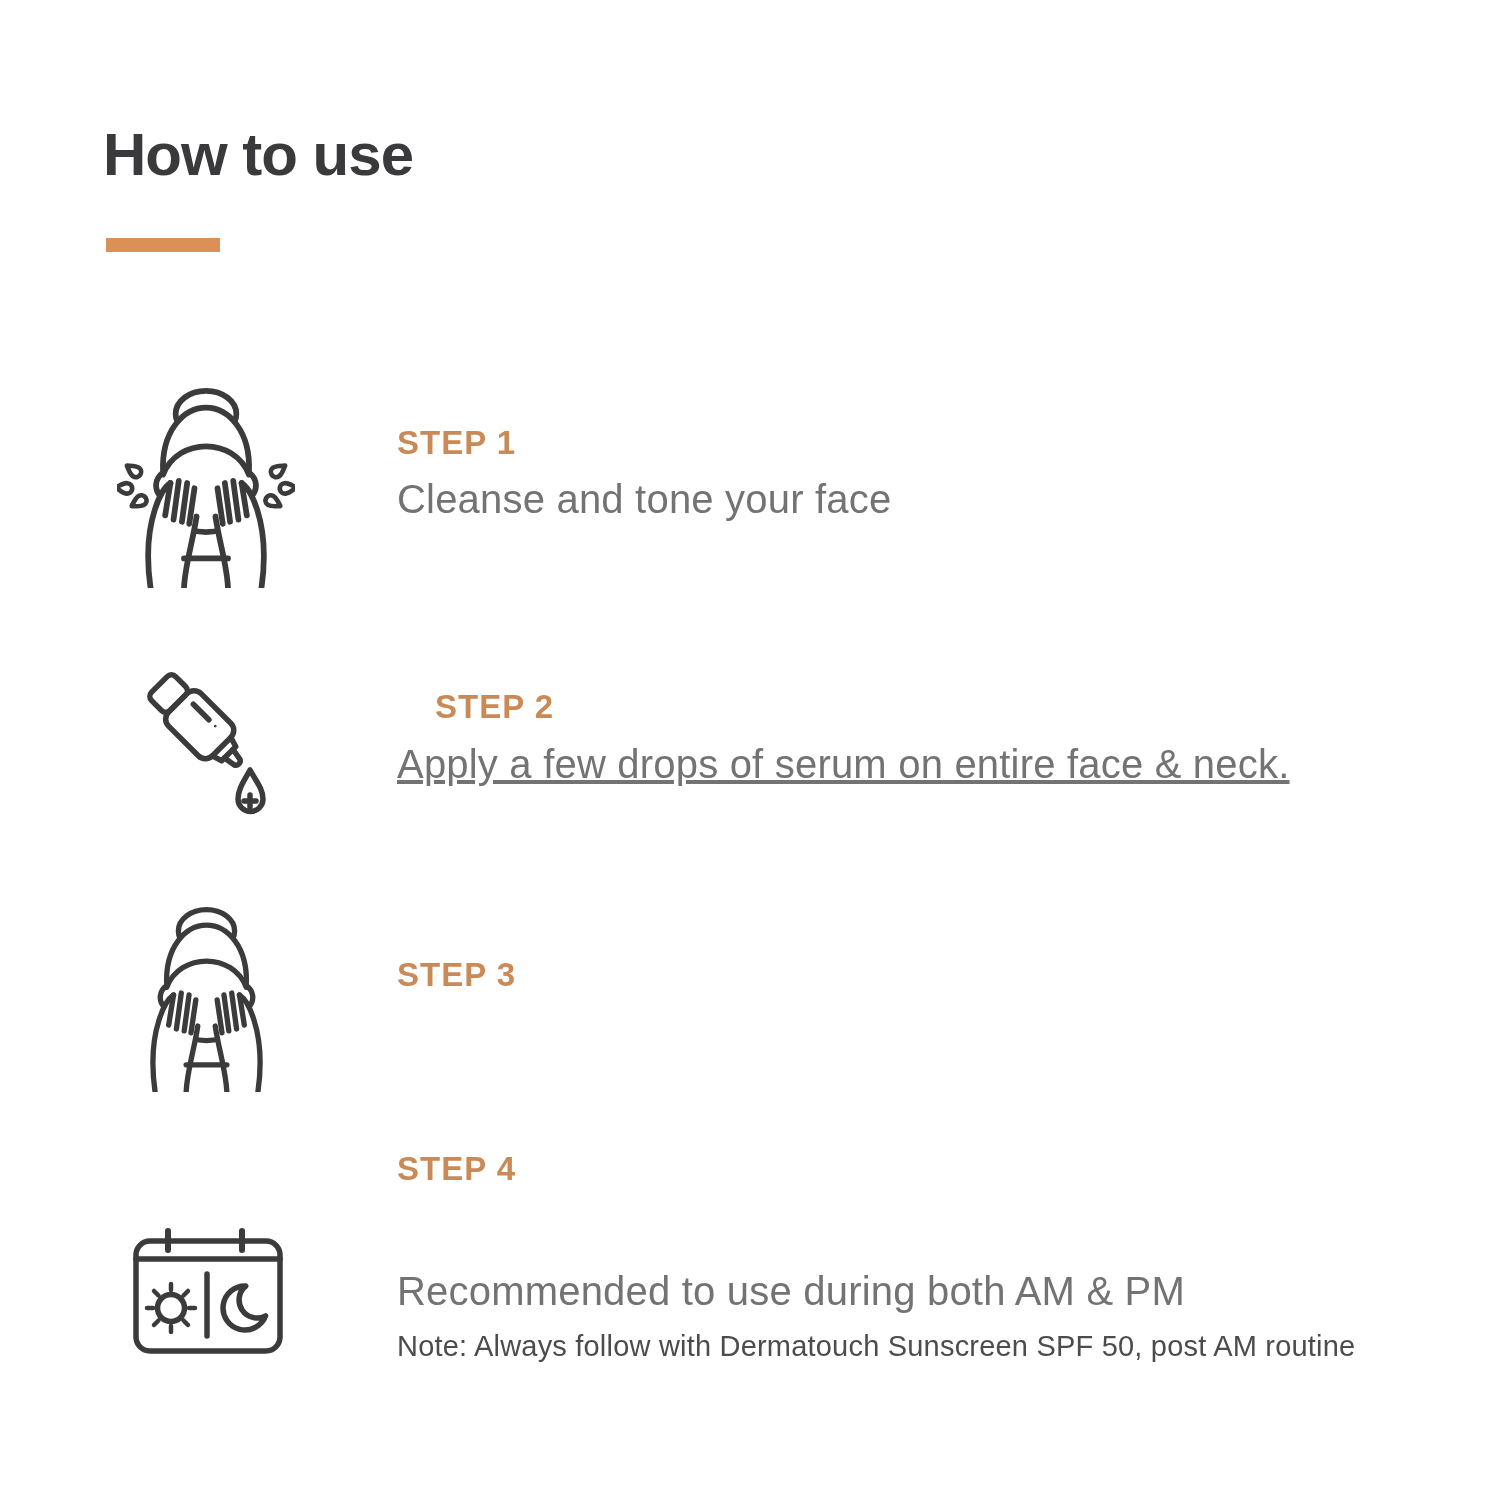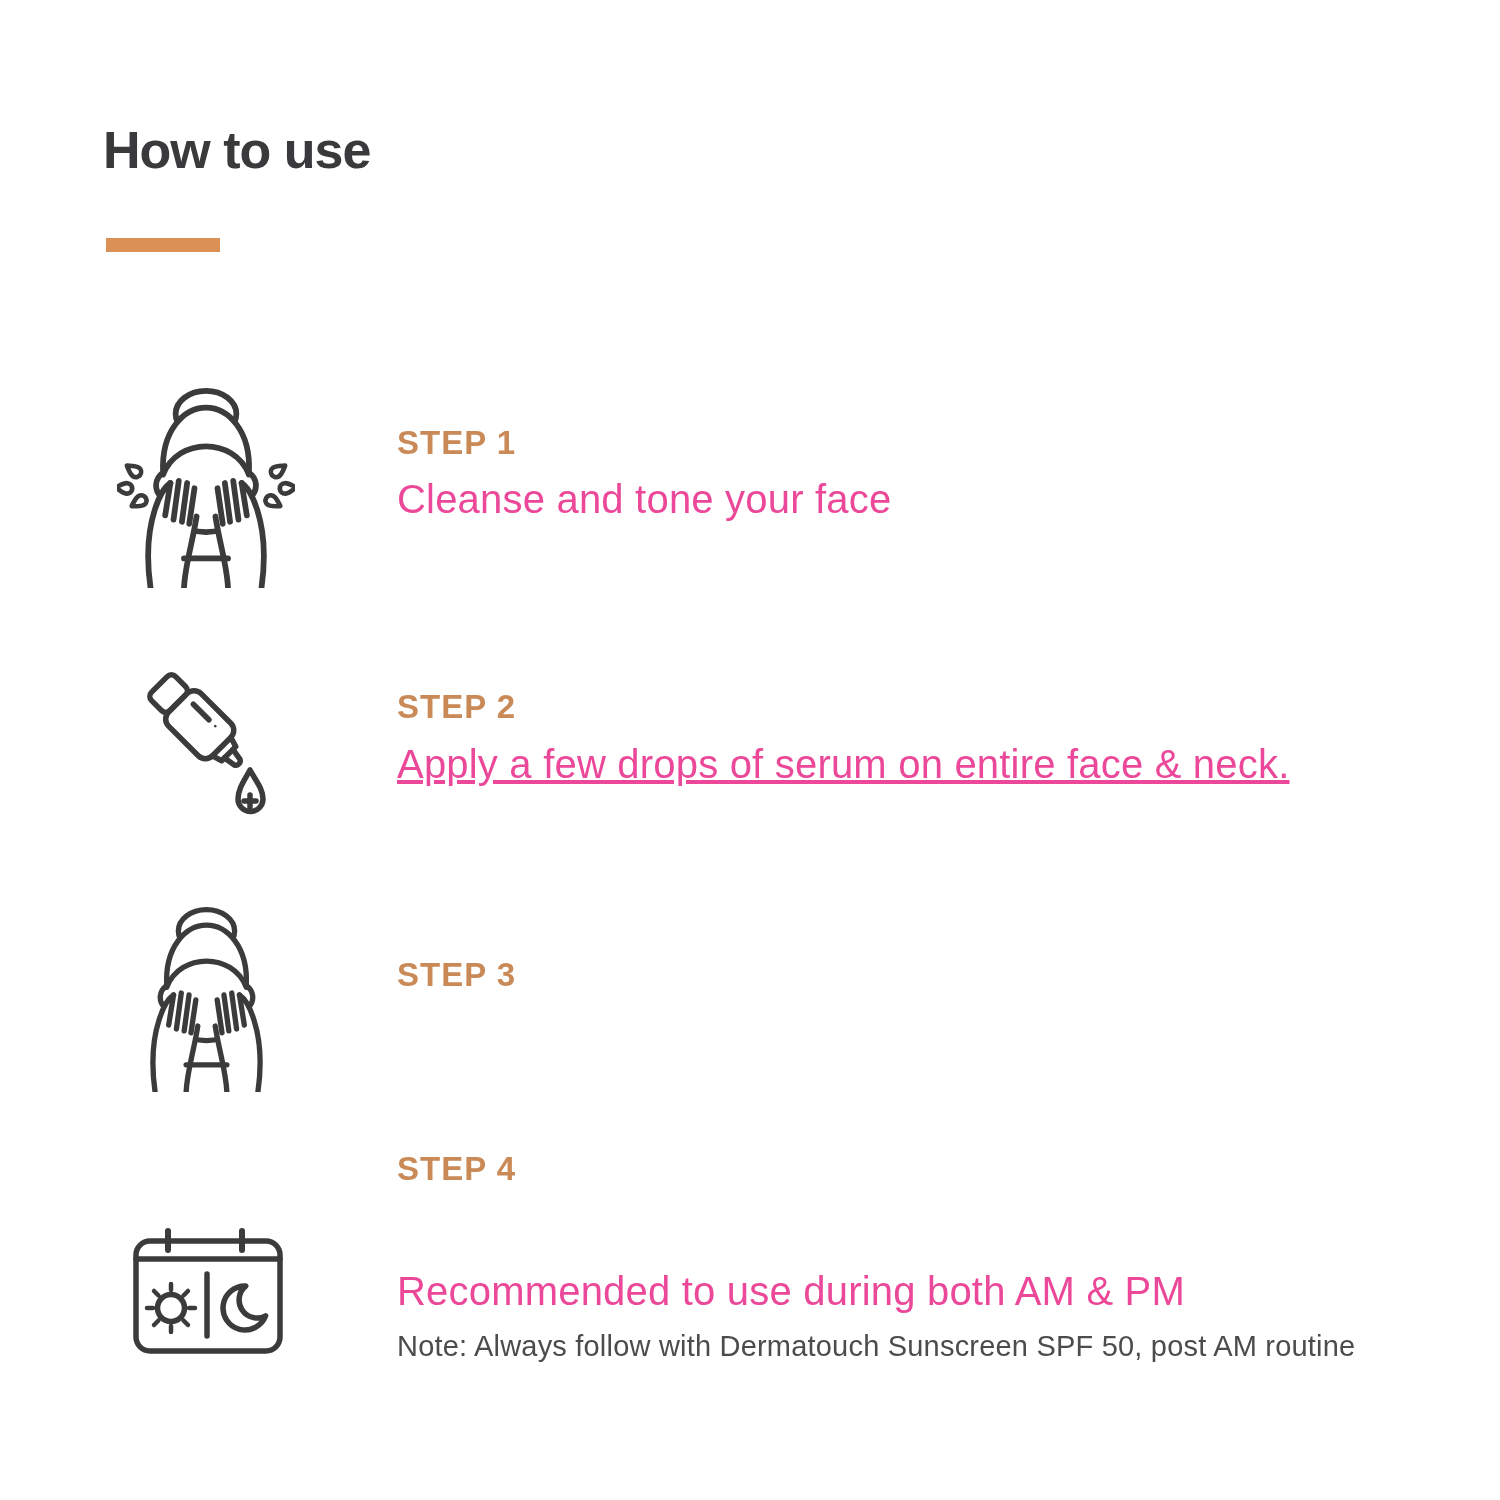--- a/index.html
+++ b/index.html
@@ -8,21 +8,21 @@
     width: 1500px;
     height: 1500px;
     background: #ffffff;
     font-family: "Liberation Sans", sans-serif;
     overflow: hidden;
   }
   .page-title {
     position: absolute;
     left: 103px;
     top: 120px;
-    font-size: 52px;
+    font-size: 60px;
     font-weight: 700;
     color: #3a3a3c;
     letter-spacing: -1px;
   }
   .accent-bar {
     position: absolute;
     left: 106px;
     top: 238px;
     width: 114px;
     height: 14px;
@@ -38,42 +38,42 @@
     letter-spacing: 1px;
     line-height: 1;
     white-space: nowrap;
     text-align: center;
   }
   .step-text {
     position: absolute;
     left: 397px;
     font-size: 40px;
     font-weight: 400;
-    color: #ec4899;
+    color: #737373;
     letter-spacing: 0.2px;
     line-height: 1.2;
     white-space: nowrap;
   }
   .step-note {
     position: absolute;
     left: 397px;
     font-size: 29px;
     font-weight: 400;
     color: #4c4c4c;
     letter-spacing: 0.2px;
     line-height: 1.2;
     white-space: nowrap;
   }
   
   .icon-r1 { left: 117px; top: 378px;  width: 178px; height: 210px; }
   .icon-r2 { left: 140px; top: 655px;  width: 130px; height: 170px; }
   .icon-r3 { left: 124px; top: 898px;  width: 165px; height: 194px; }
   .icon-r4 { left: 133px; top: 1228px; width: 150px; height: 127px; }
   .label-r1 { top: 426px; }  .text-r1 { top: 475px; }
-  .label-r2 { top: 690px; }  .text-r2 { top: 740px; text-decoration: underline; }
+  .label-r2 { top: 690px; margin-left: 38px; }  .text-r2 { top: 740px; text-decoration: underline; }
   .label-r3 { top: 958px; }  .text-r3 { top: 1010px; }
   .label-r4 { top: 1152px; } .text-r4 { top: 1267px; } .note-r4 { top: 1329px; }
   svg { display: block; width: 100%; height: 100%; }
 </style>
 </head>
 <body>
 
 <div class="canvas">
 
   <div class="page-title">How to use</div>

